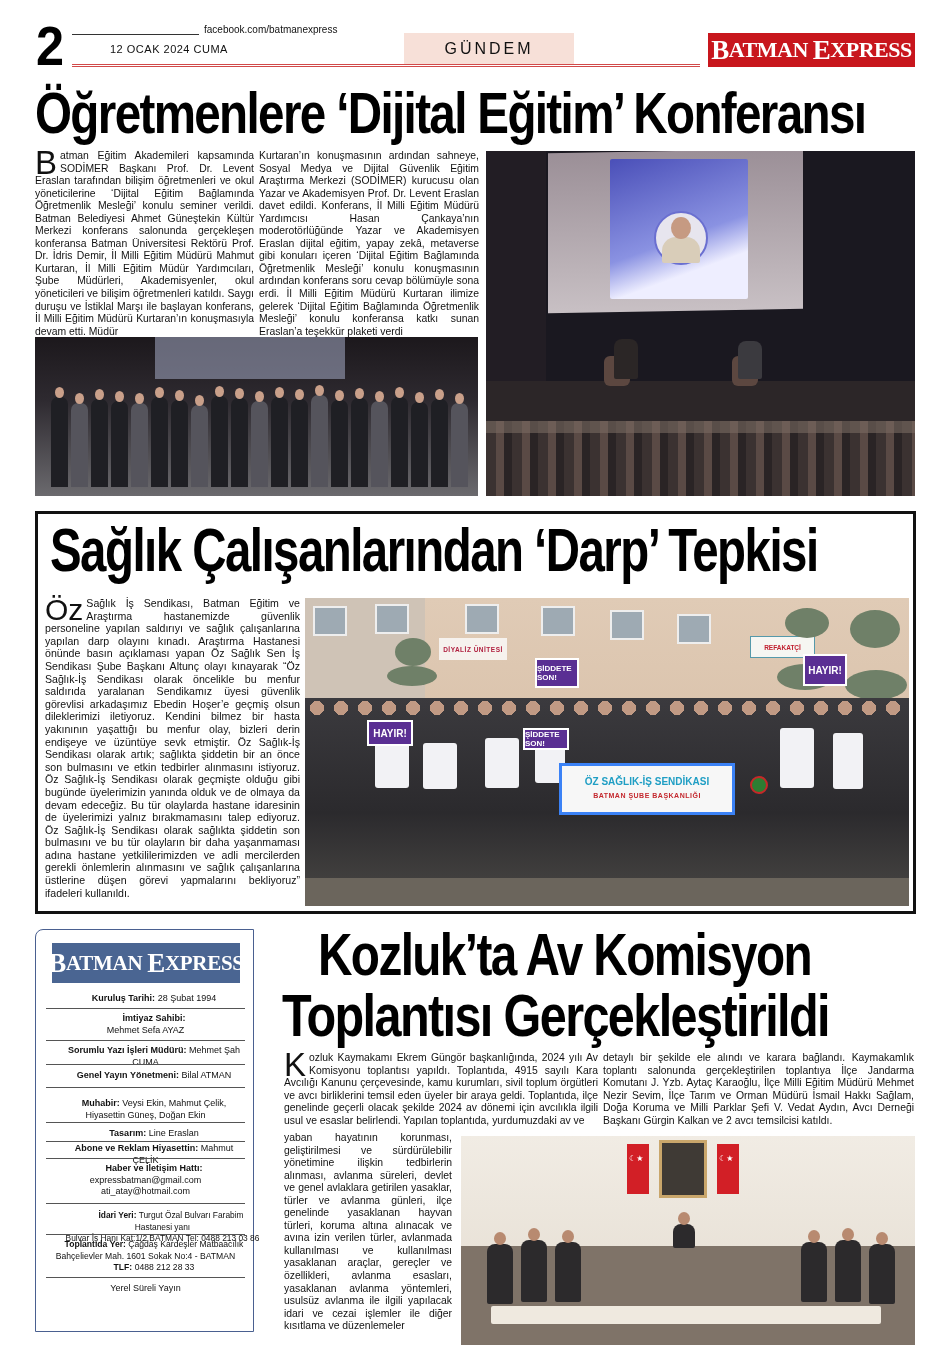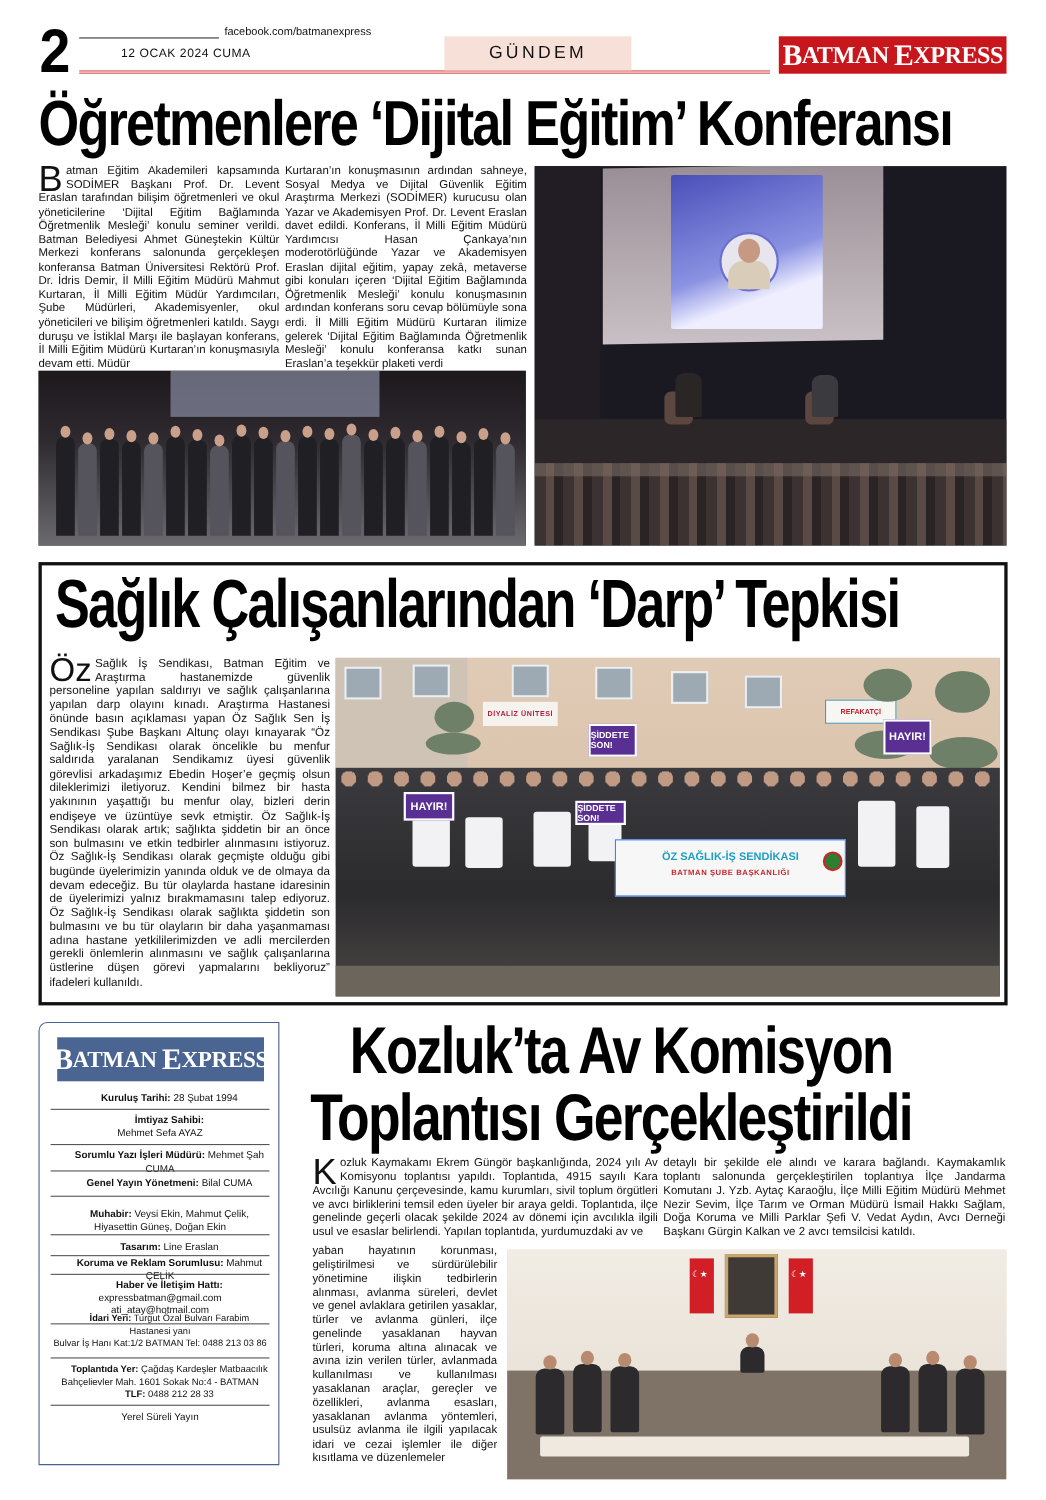--- a/index.html
+++ b/index.html
@@ -66,21 +66,21 @@
   .building { position: absolute; left: 0; top: 0; width: 604px; height: 190px; background: linear-gradient(180deg,#e0cbb6,#d8c0a8); }
   .building-left { position: absolute; left: 0; top: 0; width: 120px; height: 190px; background: #cfc3b6; }
   .window { position: absolute; width: 34px; height: 30px; background: #9eaab3; border: 2px solid #eee; }
   .diyaliz-sign { position: absolute; left: 134px; top: 40px; width: 68px; height: 22px; background: #f6f2ee; color: #b02040; font-size: 6.5px; font-weight: 700; display: flex; align-items: center; justify-content: center; letter-spacing: .5px; }
   .refakat-sign { position: absolute; left: 445px; top: 38px; width: 65px; height: 22px; background: #f6f6f2; color: #c02030; font-size: 6.5px; font-weight: 700; display: flex; align-items: center; justify-content: center; border: 1px solid #59a; }
   .tree { position: absolute; border-radius: 50%; background: #6f8068; }
   .crowd { position: absolute; left: 0; top: 100px; width: 604px; height: 208px; background: linear-gradient(180deg,#3b3a3e 0,#2b2a2d 55%,#4a4845 100%); }
   .crowd-heads { position: absolute; left: 0; top: 96px; width: 604px; height: 30px; background: repeating-radial-gradient(circle at 12px 14px,#c19a84 0 7px,transparent 7px 22px); background-size: 24px 30px; }
   .vest { position: absolute; background: #f2f2f5; border-radius: 3px; }
   .placard { position: absolute; background: #5a2f93; color: #fff; font-weight: 700; font-size: 8px; display: flex; align-items: center; justify-content: center; border: 2px solid #fff; }
-  .banner { position: absolute; left: 254px; top: 165px; width: 210px; height: 52px; background: #f7f7f7; border: 1px solid #3b82f6; }
+  .banner { position: absolute; left: 254px; top: 165px; width: 176px; height: 52px; background: #f7f7f7; border: 3px solid #3b82f6; }
   .banner-title { position: absolute; left: 0; top: 10px; width: 100%; text-align: center; color: #1f9ec4; font-weight: 700; font-size: 10px; }
   .banner-sub { position: absolute; left: 0; top: 26px; width: 100%; text-align: center; color: #c4292f; font-weight: 700; font-size: 7px; letter-spacing: .5px; }
   .banner-logo { position: absolute; left: 188px; top: 10px; width: 18px; height: 18px; border-radius: 50%; background: #2e7d32; border: 2px solid #c62828; }
   .ground { position: absolute; left: 0; top: 280px; width: 604px; height: 28px; background: #6b655c; }
 
   
   .meet-wall { position: absolute; left: 0; top: 0; width: 454px; height: 209px; background: linear-gradient(180deg,#f1ece4,#e3dbcf); }
   .meet-portrait { position: absolute; left: 198px; top: 4px; width: 48px; height: 58px; background: #3f3a35; border: 3px solid #c9a66b; }
   .flag { position: absolute; top: 8px; width: 22px; height: 50px; background: #d21f26; }
   .flag::after { content: "☾★"; position: absolute; left: 2px; top: 10px; color: #fff; font-size: 8px; }
@@ -218,36 +218,36 @@
 
   <div class="imp-row" style="top:63px;"><b>Kuruluş Tarihi:</b> <span>28 Şubat 1994</span></div>
   <div class="imp-rule" style="top:78px;"></div>
 
   <div class="imp-row" style="top:83px;"><b>İmtiyaz Sahibi:</b><br><span>Mehmet Sefa AYAZ</span></div>
   <div class="imp-rule" style="top:110px;"></div>
 
   <div class="imp-row" style="top:115px;"><b>Sorumlu Yazı İşleri Müdürü:</b> <span>Mehmet Şah CUMA</span></div>
   <div class="imp-rule" style="top:134px;"></div>
 
-  <div class="imp-row" style="top:140px;"><b>Genel Yayın Yönetmeni:</b> <span>Bilal CUMA</span></div>
+  <div class="imp-row" style="top:140px;"><b>Genel Yayın Yönetmeni:</b> <span>Bilal ATMAN</span></div>
   <div class="imp-rule" style="top:157px;"></div>
 
   <div class="imp-row" style="top:168px;"><b>Muhabir:</b> <span>Veysi Ekin, Mahmut Çelik,</span><br><span>Hiyasettin Güneş, Doğan Ekin</span></div>
   <div class="imp-rule" style="top:192px;"></div>
 
   <div class="imp-row" style="top:198px;"><b>Tasarım:</b> <span>Line Eraslan</span></div>
   <div class="imp-rule" style="top:211px;"></div>
 
-  <div class="imp-row" style="top:213px;"><b>Koruma ve Reklam Sorumlusu:</b> <span>Mahmut ÇELİK</span></div>
+  <div class="imp-row" style="top:213px;"><b>Abone ve Reklam Hiyasettin:</b> <span>Mahmut ÇELİK</span></div>
   <div class="imp-rule" style="top:228px;"></div>
 
   <div class="imp-row" style="top:233px;"><b>Haber ve İletişim Hattı:</b><br><span>expressbatman@gmail.com</span><br><span>ati_atay@hotmail.com</span></div>
   <div class="imp-rule" style="top:273px;"></div>
 
-  <div class="imp-row" style="top:263px;font-size:8.4px;"><b>İdari Yeri:</b> <span>Turgut Özal Bulvarı Farabim Hastanesi yanı</span><br><span>Bulvar İş Hanı Kat:1/2 BATMAN Tel: 0488 213 03 86</span></div>
+  <div class="imp-row" style="top:280px;font-size:8.4px;margin-left:17px;"><b>İdari Yeri:</b> <span>Turgut Özal Bulvarı Farabim Hastanesi yanı</span><br><span>Bulvar İş Hanı Kat:1/2 BATMAN Tel: 0488 213 03 86</span></div>
   <div class="imp-rule" style="top:304px;"></div>
 
   <div class="imp-row" style="top:309px;font-size:8.6px;"><b>Toplantıda Yer:</b> <span>Çağdaş Kardeşler Matbaacılık</span><br><span>Bahçelievler Mah. 1601 Sokak No:4  -  BATMAN</span><br><b>TLF:</b> <span>0488 212 28 33</span></div>
   <div class="imp-rule" style="top:347px;"></div>
 
   <div class="imp-row" style="top:353px;">Yerel Süreli Yayın</div>
 
 </div>
 
 <div class="headline hl-3a">Kozluk’ta Av Komisyon</div>

